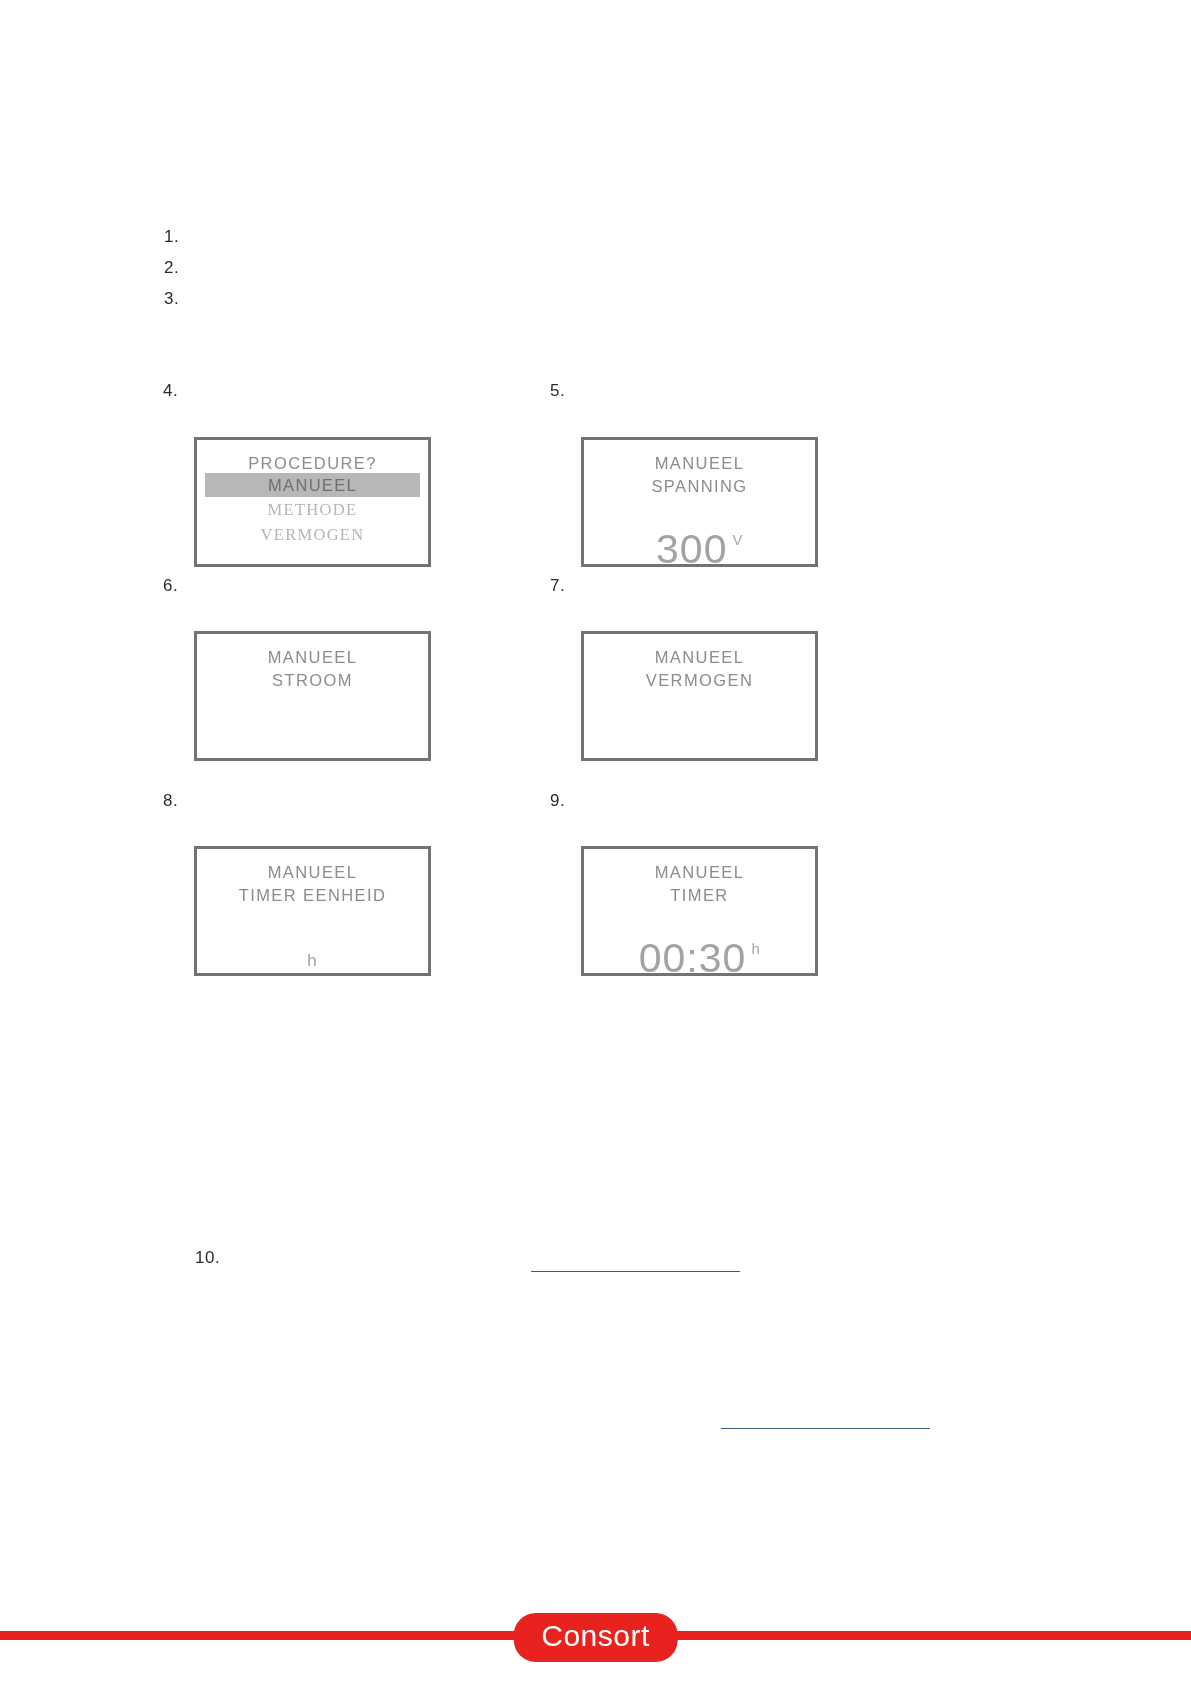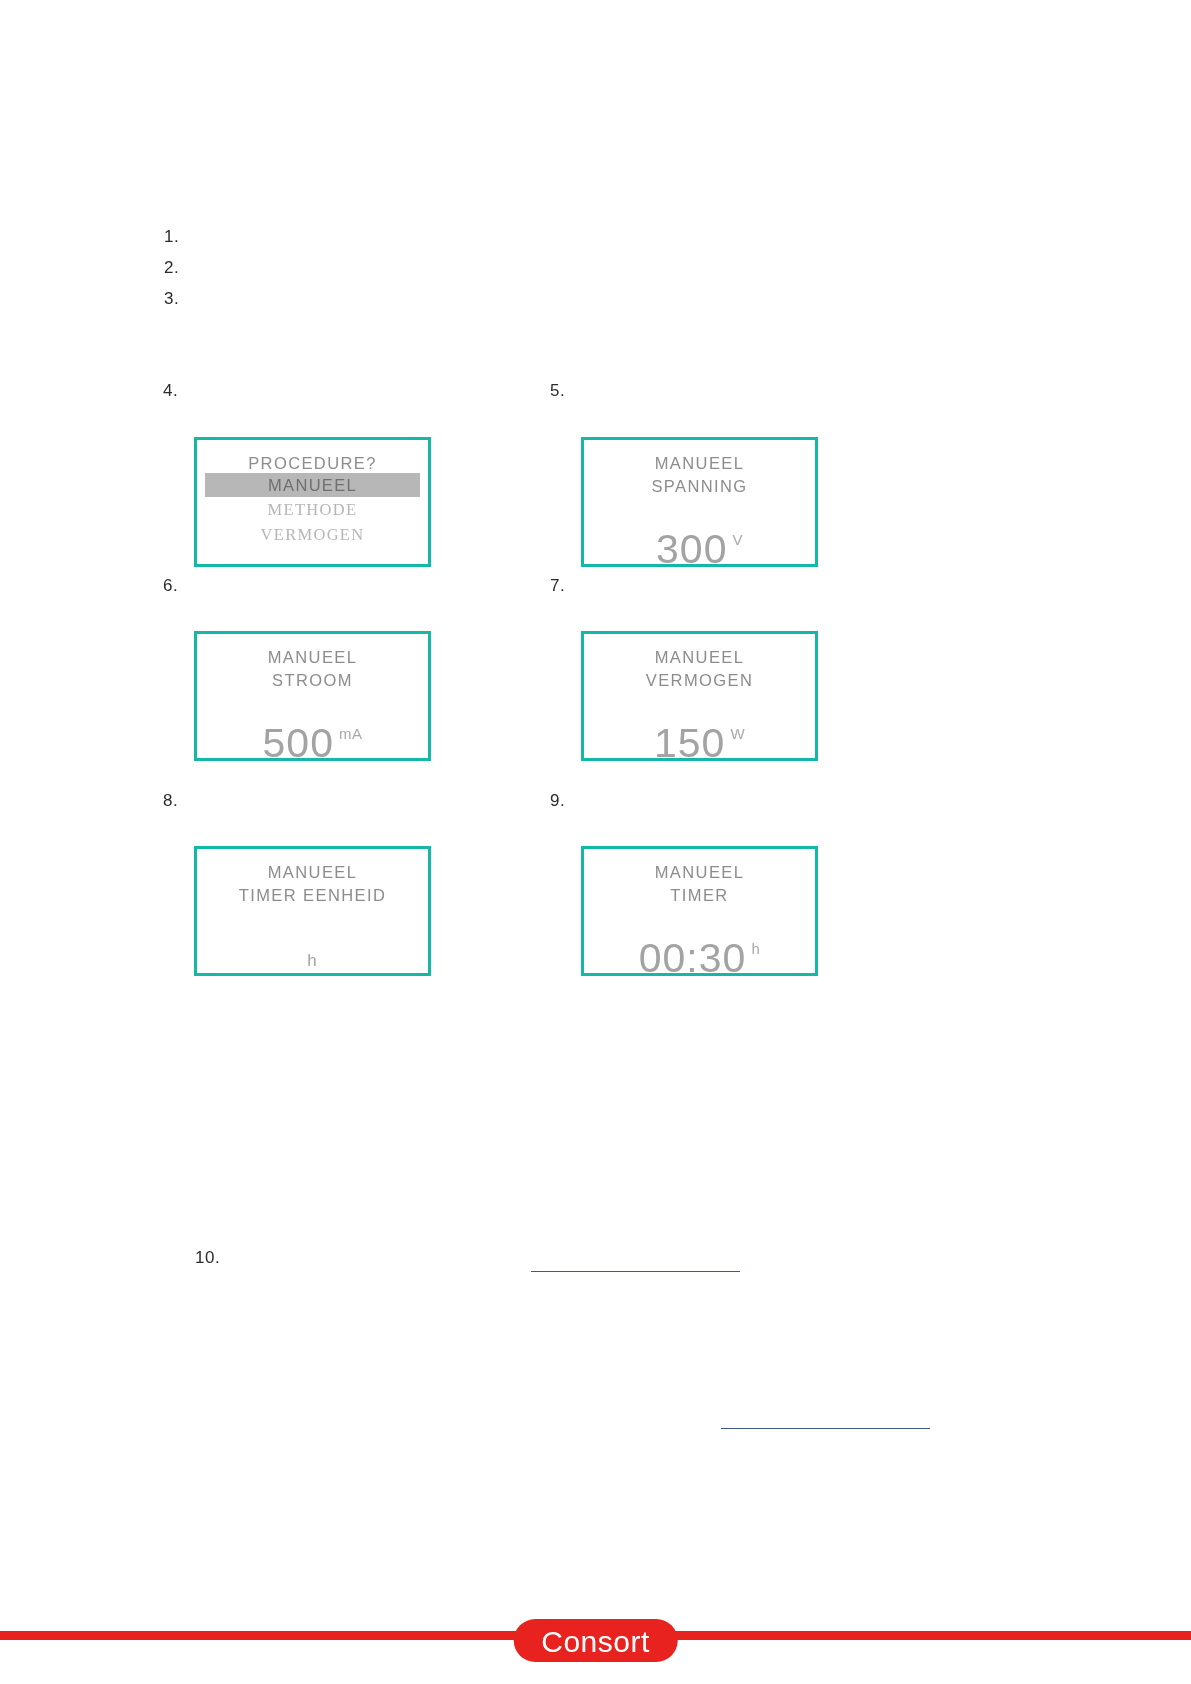--- a/index.html
+++ b/index.html
@@ -21,21 +21,21 @@
     font-size: 17px;
     color: #2b2b2b;
     letter-spacing: 0.5px;
     font-family: "Liberation Sans", sans-serif;
   }
 
   
   .lcd {
     position: absolute;
     box-sizing: border-box;
-    border: 3px solid #14b8a6;
+    border: 3px solid #737373;
     background: #ffffff;
     width: 237px;
     height: 130px;
     padding: 0;
   }
   .lcd-inner {
     position: relative;
     width: 100%;
     height: 100%;
   }
@@ -108,21 +108,21 @@
   }
   .footer-logo {
     position: absolute;
     left: 50%;
     transform: translateX(-50%);
     bottom: 22px;
     background: #e8231f;
     color: #ffffff;
     font-size: 30px;
     letter-spacing: 0.5px;
-    padding: 6px 28px 3px 28px;
+    padding: 6px 28px 9px 28px;
     border-radius: 22px;
     font-family: "Liberation Sans", sans-serif;
   }
 </style>
 </head>
 <body>
 
 <div id="steps-layer">
     <div class="step-num" style="left: 164px; top: 227px;">1.</div>
     <div class="step-num" style="left: 164px; top: 258px;">2.</div>
@@ -149,28 +149,26 @@
       <div class="lcd-inner">
         <div class="lcd-title l1">MANUEEL</div>
         <div class="lcd-title l2">SPANNING</div>
         <div class="lcd-value"><span>300</span><span class="unit">V</span></div>
       </div>
     </div>
     <div class="lcd" style="left: 194px; top: 631px;">
       <div class="lcd-inner">
         <div class="lcd-title l1">MANUEEL</div>
         <div class="lcd-title l2">STROOM</div>
-        <div class="lcd-value"><span>500</span><span class="unit">mA</span></div>
       </div>
     </div>
     <div class="lcd" style="left: 581px; top: 631px;">
       <div class="lcd-inner">
         <div class="lcd-title l1">MANUEEL</div>
         <div class="lcd-title l2">VERMOGEN</div>
-        <div class="lcd-value"><span>150</span><span class="unit">W</span></div>
       </div>
     </div>
     <div class="lcd" style="left: 194px; top: 846px;">
       <div class="lcd-inner">
         <div class="lcd-title l1">MANUEEL</div>
         <div class="lcd-title l2">TIMER EENHEID</div>
         <div class="lcd-value small"><span>h</span></div>
       </div>
     </div>
     <div class="lcd" style="left: 581px; top: 846px;">

